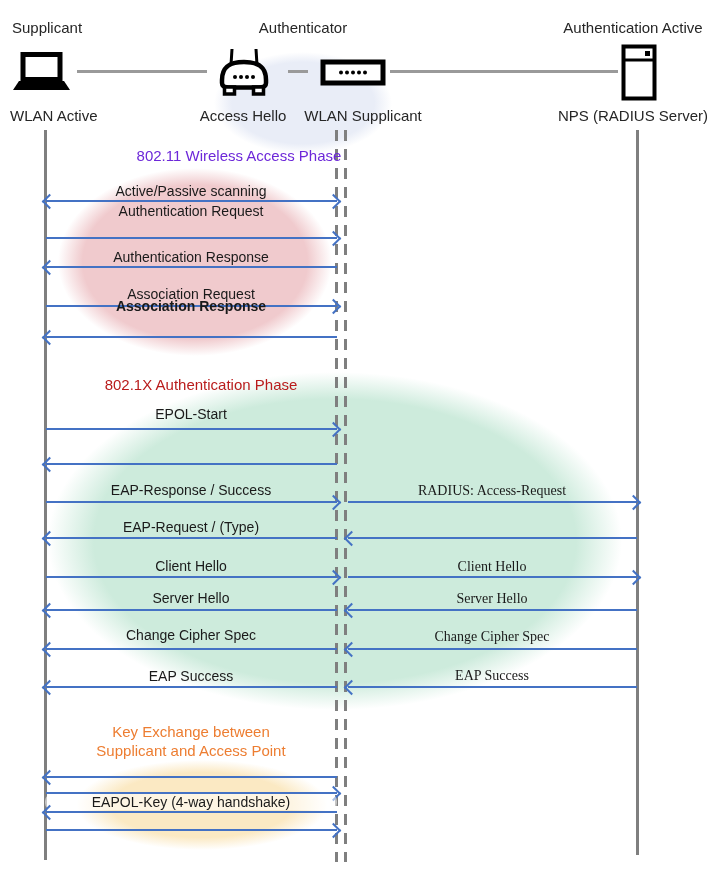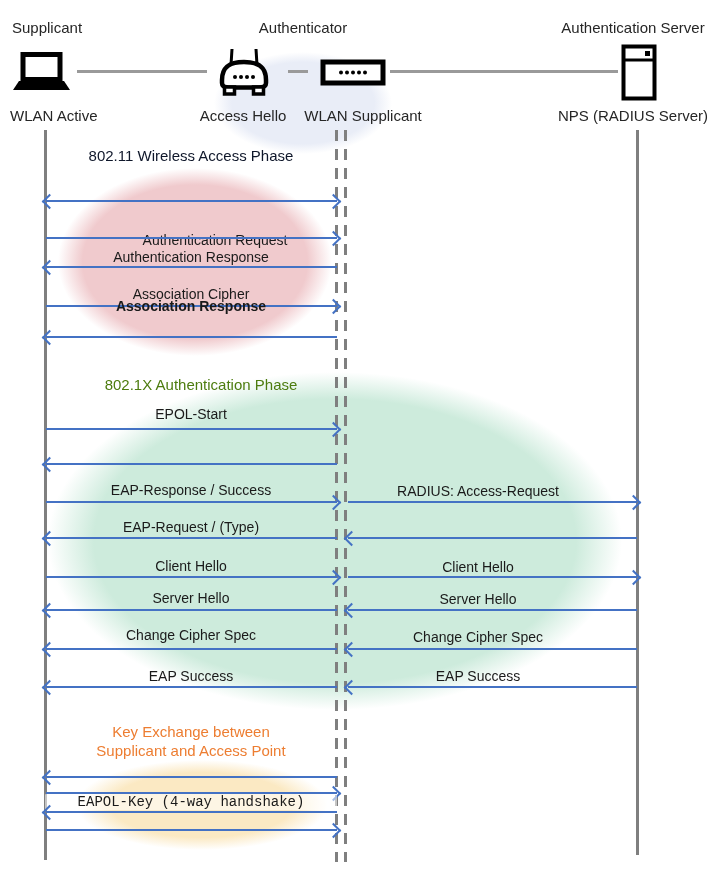--- a/index.html
+++ b/index.html
@@ -20,28 +20,28 @@
   
   .ph{position:absolute;border-radius:50%;}
   .ph-red{left:58px;top:168px;width:274px;height:188px;
           background:radial-gradient(closest-side,#f0cacd 82%,rgba(240,202,205,0) 100%);}
   .ph-green{left:48px;top:372px;width:574px;height:338px;
           background:radial-gradient(closest-side,#cdebdc 84%,rgba(205,235,220,0) 100%);}
   .ph-orange{left:76px;top:760px;width:252px;height:90px;
           background:radial-gradient(closest-side,#fbe9c3 72%,rgba(251,233,195,0) 100%);}
   
   .ph-title{position:absolute;font-size:15px;white-space:nowrap;text-align:center;}
-  .t-red{color:#0f172a;}
-  .t-green{color:#4d7c0f;}
+  .t-red{color:#6d28d9;padding-left:48px;}
+  .t-green{color:#b91c1c;}
   .t-orange{color:#ed7d31;line-height:19px;}
   
   .lbl{position:absolute;font-size:14px;color:#1a1a1a;white-space:nowrap;text-align:center;}
   .lblL{left:45px;width:292px;}
-  .lblR{left:333px;width:290px;}
-  .lbl-key{background:rgba(255,255,255,0.55);border-radius:1px;font-family:Liberation Mono, monospace;}
+  .lblR{left:347px;width:290px;font-family:Liberation Serif, serif;}
+  .lbl-key{background:rgba(255,255,255,0.55);border-radius:7px;}
   .arrow{position:absolute;height:2px;background:#4472c4;}
   .arrL{left:46px;width:291px;}
   .arrR{left:348px;width:289px;}
   .arrow i{position:absolute;box-sizing:border-box;width:11px;height:11px;
            border:0 solid #4472c4;display:block;}
   .arrow .hr{right:-2px;top:-4.5px;border-top-width:2.5px;border-right-width:2.5px;transform:rotate(45deg);}
   .arrow .hl{left:-2px;top:-4.5px;border-top-width:2.5px;border-left-width:2.5px;transform:rotate(-45deg);}
   svg{display:block;}
 </style>
 </head>
@@ -50,21 +50,21 @@
 <div class="stage">
 
   <div class="hdr-ellipse"></div>
 
   <div class="hline" style="left:77px;width:130px;"></div>
   <div class="hline" style="left:288px;width:20px;"></div>
   <div class="hline" style="left:390px;width:228px;"></div>
 
   <div class="role" style="left:12px;">Supplicant</div>
   <div class="role center" style="left:233px;width:140px;">Authenticator</div>
-  <div class="role center" style="left:553px;width:160px;">Authentication Server</div>
+  <div class="role center" style="left:553px;width:160px;">Authentication Active</div>
 
   <div class="abs" style="left:10px;top:51px;">
     <svg width="62" height="42" viewBox="0 0 62 42">
       <rect x="13" y="3.5" width="37" height="25" fill="#ffffff" stroke="#000000" stroke-width="5"></rect>
       <path d="M9 30 L54 30 L60 39 L3 39 Z" fill="#000000"></path>
     </svg>
   </div>
   <div class="abs" style="left:215px;top:47px;">
     <svg width="58" height="50" viewBox="0 0 58 50">
       <line x1="17" y1="2" x2="16" y2="18" stroke="#000" stroke-width="3"></line>
@@ -108,36 +108,37 @@
   <div class="lifeline" style="left:44px;height:730px;"></div>
   <div class="dashline" style="left:335px;height:732px;"></div>
   <div class="dashline" style="left:344px;height:732px;"></div>
   <div class="lifeline" style="left:636px;height:725px;"></div>
 
   <div class="ph-title t-red" style="left:45px;width:292px;top:147px;">802.11 Wireless Access Phase</div>
   <div class="ph-title t-green" style="left:55px;width:292px;top:376px;">802.1X Authentication Phase</div>
   <div class="ph-title t-orange" style="left:45px;width:292px;top:722px;">Key Exchange between</div>
   <div class="ph-title t-orange" style="left:45px;width:292px;top:741px;">Supplicant and Access Point</div>
 
+  <div class="lbl lblL" style="top:183px;">Active/Passive scanning</div>
   <div class="arrow arrL" style="top:200px;">
       <i class="hl"></i>
       <i class="hr"></i>
     </div>
 
-  <div class="lbl lblL" style="top:232px;padding-left:24px;">Authentication Request</div>
+  <div class="lbl lblL" style="top:203px;">Authentication Request</div>
   <div class="arrow arrL" style="top:237px;">
       <i class="hr"></i>
     </div>
 
   <div class="lbl lblL" style="top:249px;">Authentication Response</div>
   <div class="arrow arrL" style="top:266px;">
       <i class="hl"></i>
     </div>
 
-  <div class="lbl lblL" style="top:286px;">Association Cipher</div>
+  <div class="lbl lblL" style="top:286px;">Association Request</div>
   <div class="arrow arrL" style="top:305px;">
       <i class="hr"></i>
     </div>
 
   <div class="lbl lblL" style="top:298px;font-weight:bold;">Association Response</div>
   <div class="arrow arrL" style="top:336px;">
       <i class="hl"></i>
     </div>
 
   <div class="lbl lblL" style="top:406px;">EPOL-Start</div>

